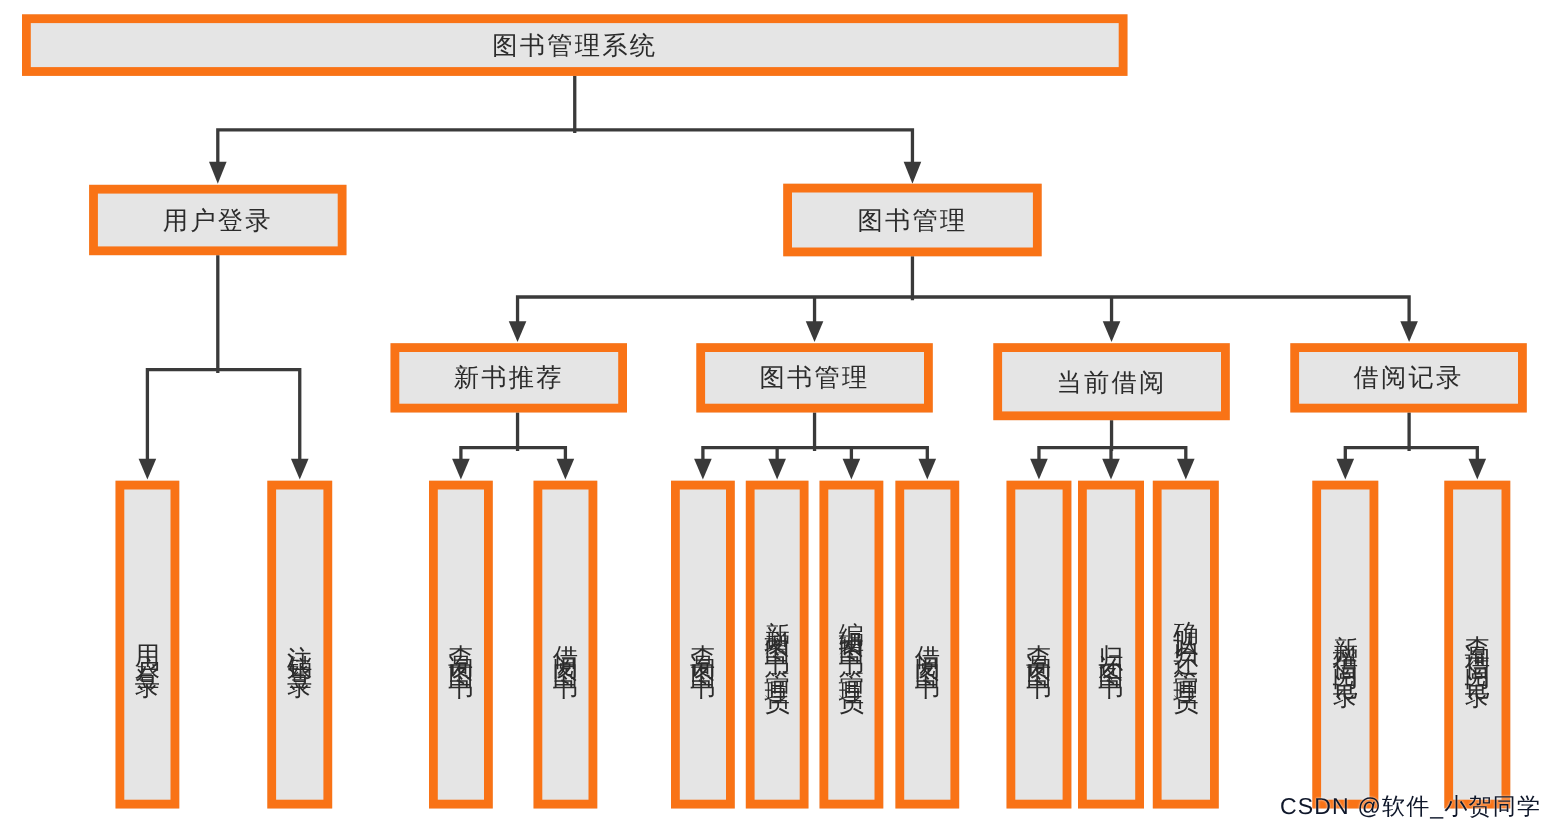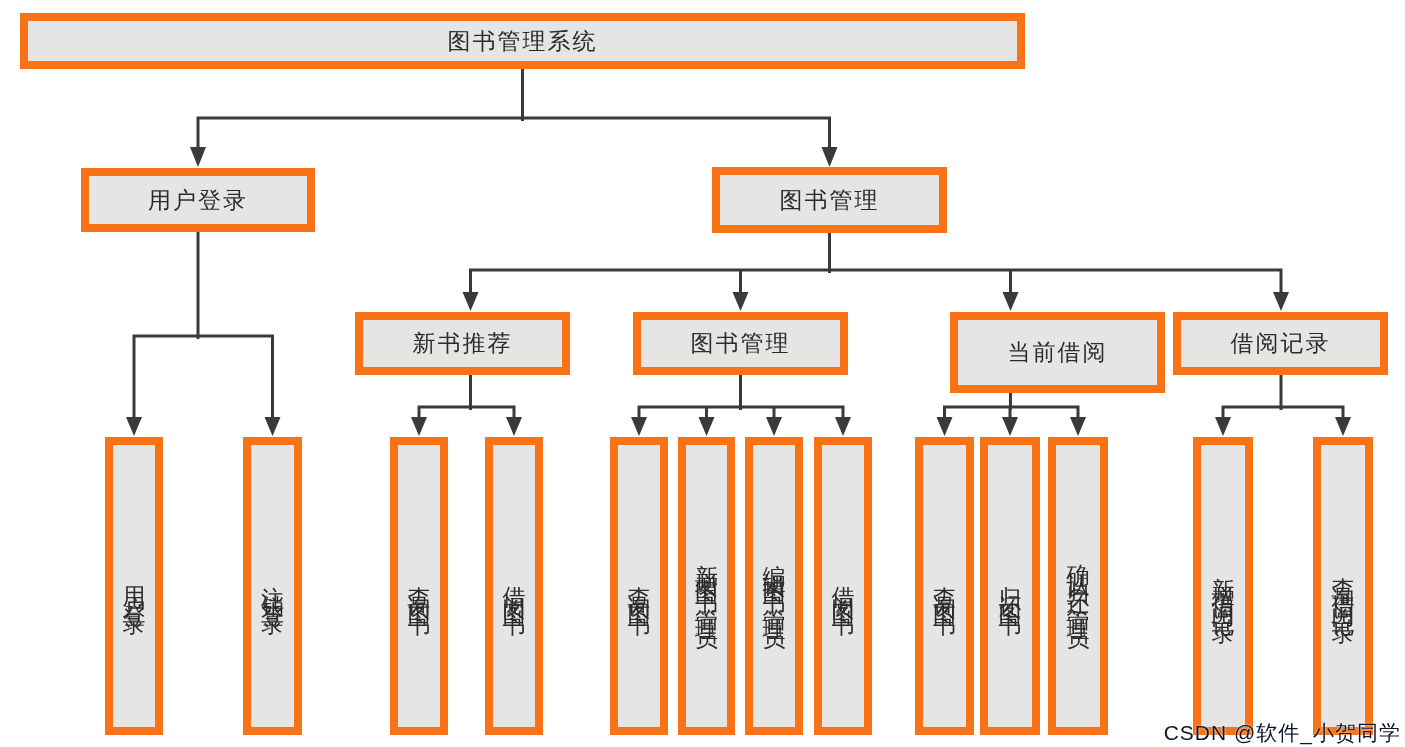--- a/index.html
+++ b/index.html
@@ -98,21 +98,21 @@
     </g>
   </svg>
 
   <div class="box hbox" style="left:20px; top:13px; width:1005px; height:56px;">图书管理系统</div>
 
   <div class="box hbox" style="left:81px; top:168px; width:234px; height:64px;">用户登录</div>
   <div class="box hbox" style="left:712px; top:167px; width:235px; height:66px;">图书管理</div>
 
   <div class="box hbox" style="left:355px; top:312px; width:215px; height:63px;">新书推荐</div>
   <div class="box hbox" style="left:633px; top:312px; width:215px; height:63px;">图书管理</div>
-  <div class="box hbox" style="left:903px; top:312px; width:215px; height:81px;margin-left:47px;">当前借阅</div>
+  <div class="box hbox" style="left:903px; top:312px; width:215px; height:70px;">当前借阅</div>
   <div class="box hbox" style="left:1173px; top:312px; width:215px; height:63px;">借阅记录</div>
 
   <div class="box vbox" style="left:105px; top:437px; width:58px; height:298px;">用户登录</div>
   <div class="box vbox" style="left:243px; top:437px; width:59px; height:298px;">注销登录</div>
 
   <div class="box vbox" style="left:390px; top:437px; width:58px; height:298px;">查询图书</div>
   <div class="box vbox" style="left:485px; top:437px; width:58px; height:298px;">借阅图书</div>
 
   <div class="box vbox" style="left:610px; top:437px; width:58px; height:298px;">查询图书</div>
   <div class="box vbox" style="left:678px; top:437px; width:57px; height:298px;">新增图书（管理员）</div>

